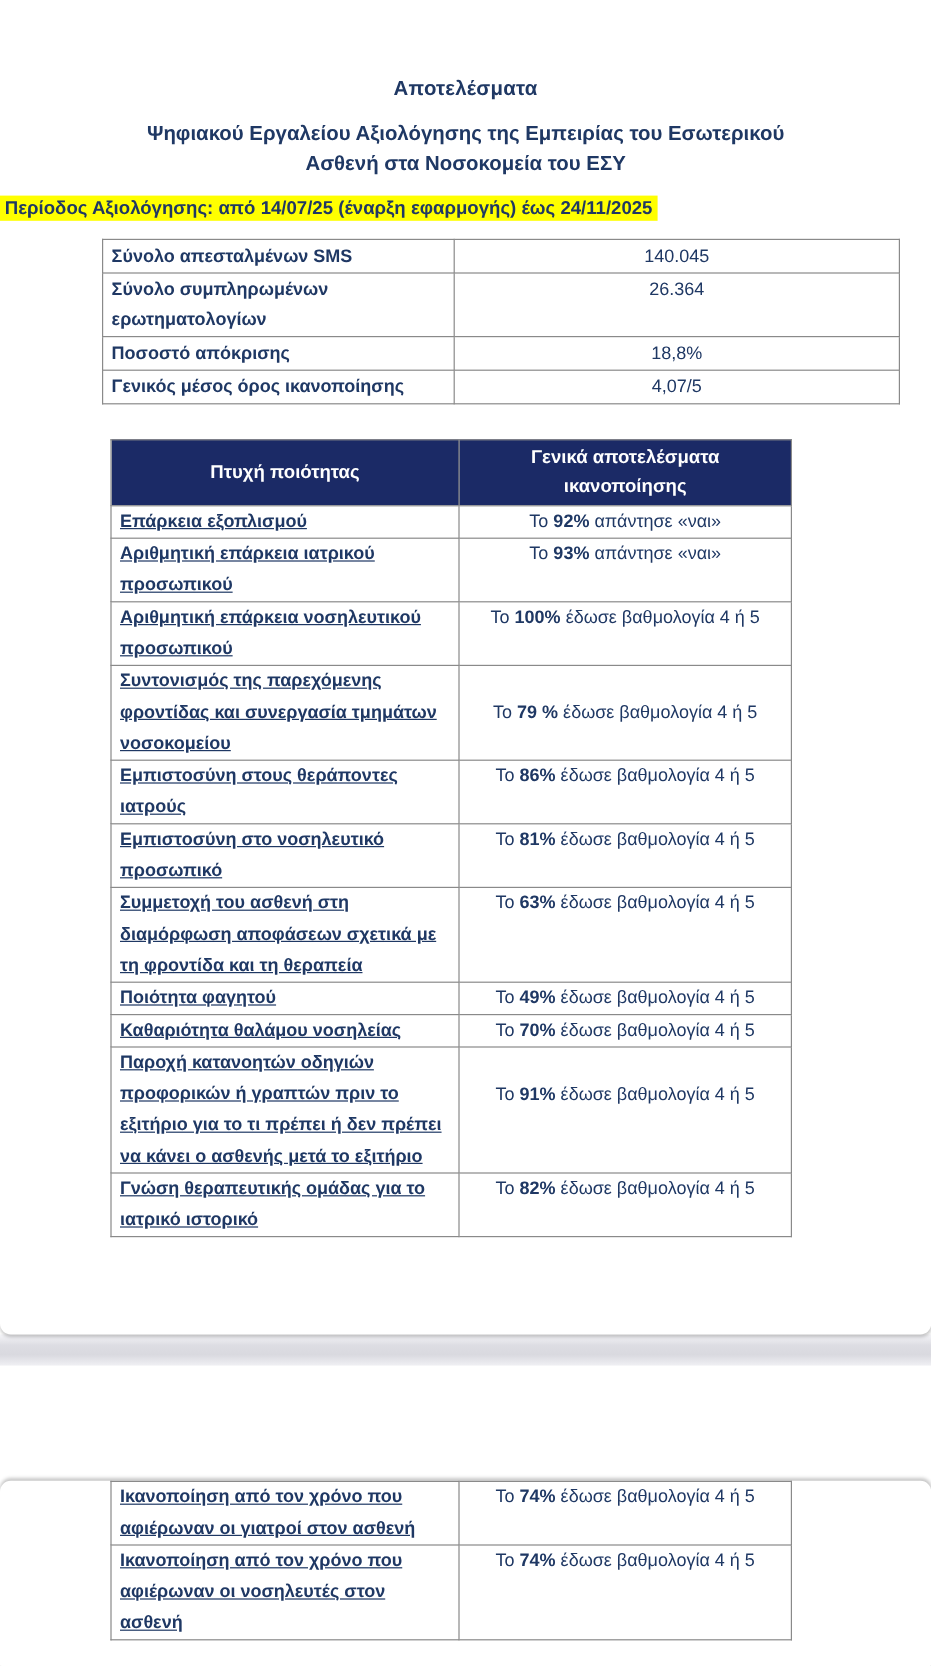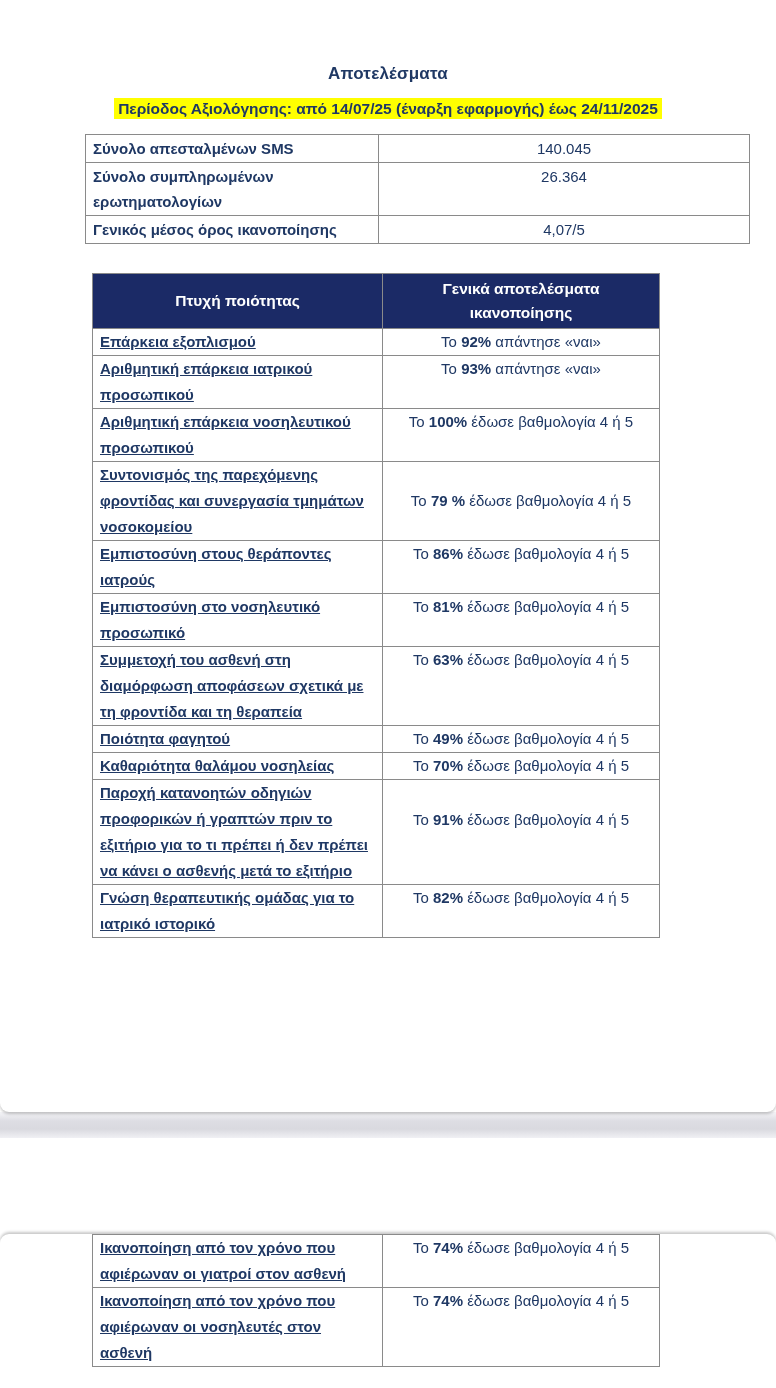--- a/index.html
+++ b/index.html
@@ -36,21 +36,20 @@
     font-size: 17px; font-weight: bold;
     text-align: center; letter-spacing: 0.2px;
   }
   h2.doc-subtitle {
     margin: 15px auto 0; max-width: 580px;
     font-size: 17px; font-weight: bold;
     text-align: center; line-height: 25px;
   }
   .period-line {
     margin-top: 16px;
-    text-align: center;
     font-size: 15.5px;
   }
   .hl {
     background: #FFFF00;
     font-weight: bold;
     padding: 2px 4px;
   }
   table { border-collapse: collapse; table-layout: fixed; }
   td, th { border: 1px solid #8a8a8a; }
 
@@ -95,36 +94,41 @@
 
   .t-page2 { margin: 96px 0 0 92px; }
 </style>
 </head>
 <body>
 
 <div class="page page1">
 
   <h1 class="doc-title">Αποτελέσματα</h1>
 
+  <h2 class="doc-subtitle">Ψηφιακού Εργαλείου Αξιολόγησης της Εμπειρίας του Εσωτερικού Ασθενή στα Νοσοκομεία του ΕΣΥ</h2>
 
   <p class="period-line">
     <span class="hl">Περίοδος Αξιολόγησης: από 14/07/25 (έναρξη εφαρμογής) έως 24/11/2025</span>
   </p>
 
   <table class="t-summary">
     <tbody>
       <tr>
         <td class="lbl">Σύνολο απεσταλμένων SMS</td>
         <td class="val">140.045</td>
       </tr>
       <tr>
         <td class="lbl">Σύνολο συμπληρωμένων ερωτηματολογίων</td>
         <td class="val">26.364</td>
       </tr>
       <tr>
+        <td class="lbl">Ποσοστό απόκρισης</td>
+        <td class="val">18,8%</td>
+      </tr>
+      <tr>
         <td class="lbl">Γενικός μέσος όρος ικανοποίησης</td>
         <td class="val">4,07/5</td>
       </tr>
     </tbody>
   </table>
 
   <table class="t-quality">
     <thead>
       <tr>
         <th class="h-left">Πτυχή ποιότητας</th>

